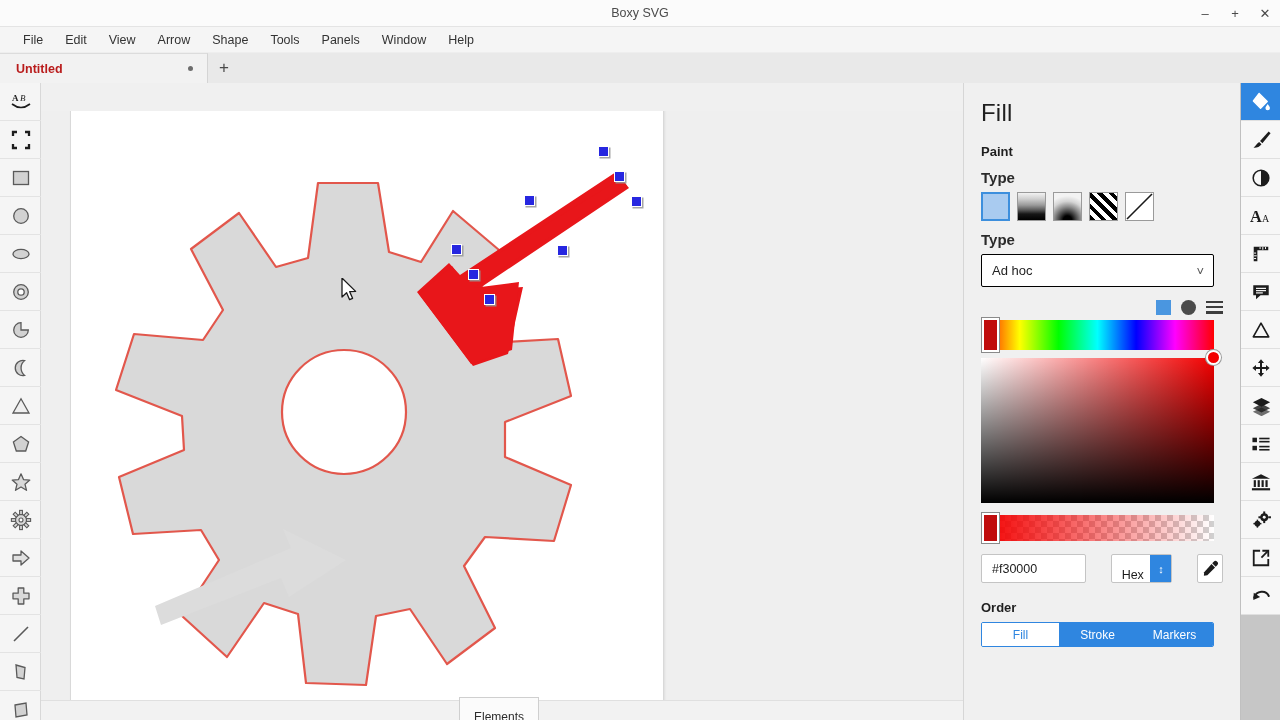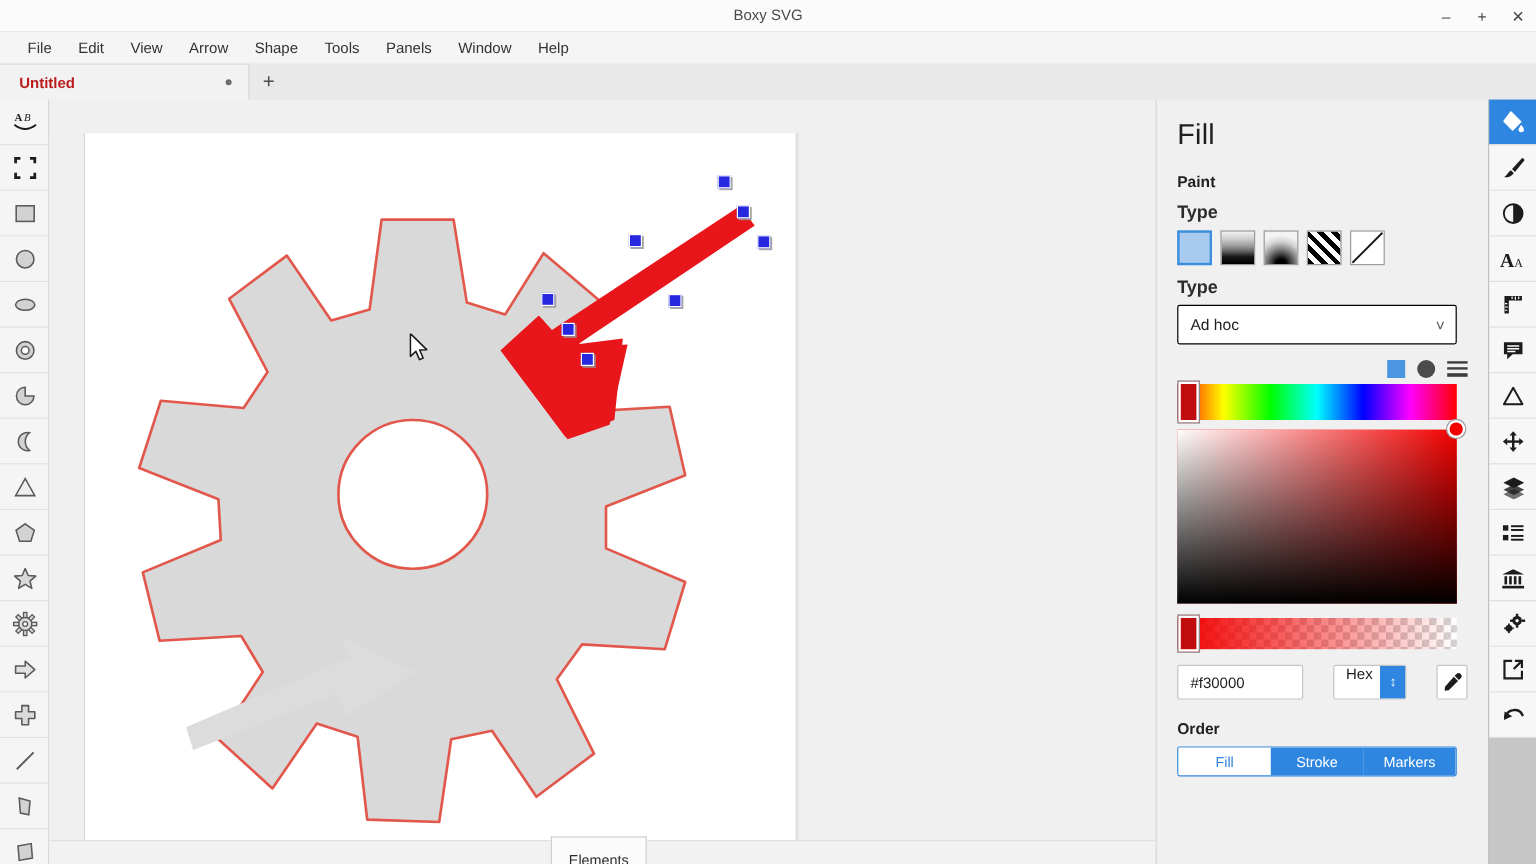--- a/index.html
+++ b/index.html
@@ -153,21 +153,21 @@
     position: absolute; left: 1px; top: -2px; width: 17px; height: 30px;
     border: 2px solid #ffffff; background: #c00c0c; box-shadow: 0 0 0 1px #8a8a8a; cursor: pointer;
   }
   .hexrow { display: flex; align-items: center; gap: 25px; margin-top: 13px; }
   .hexfield {
     width: 120px; height: 29px; background: #ffffff; border: 1px solid #c4c4c4; border-radius: 2px;
     display: flex; align-items: center; padding: 0 10px; font-size: 12.5px; color: #1c1c1c;
   }
   .hexmode {
     position: relative; width: 71px; height: 29px; background: #ffffff; border: 1px solid #c4c4c4;
-    border-radius: 2px; display: flex; align-items: flex-start; padding-left: 10px; font-size: 12.5px; color: #1c1c1c;
+    border-radius: 2px; display: flex; align-items: flex-end; padding-left: 10px; font-size: 12.5px; color: #1c1c1c;
   }
   .spinner {
     position: absolute; right: 0; top: 0; width: 21px; height: 27px; background: #2f86e0;
     display: flex; align-items: center; justify-content: center; color: #fff; font-size: 11px; cursor: pointer;
   }
   .eyedrop {
     width: 30px; height: 29px; background: #ffffff; border: 1px solid #c4c4c4; border-radius: 2px;
     display: flex; align-items: center; justify-content: center; cursor: pointer;
   }
   .orderseg {

